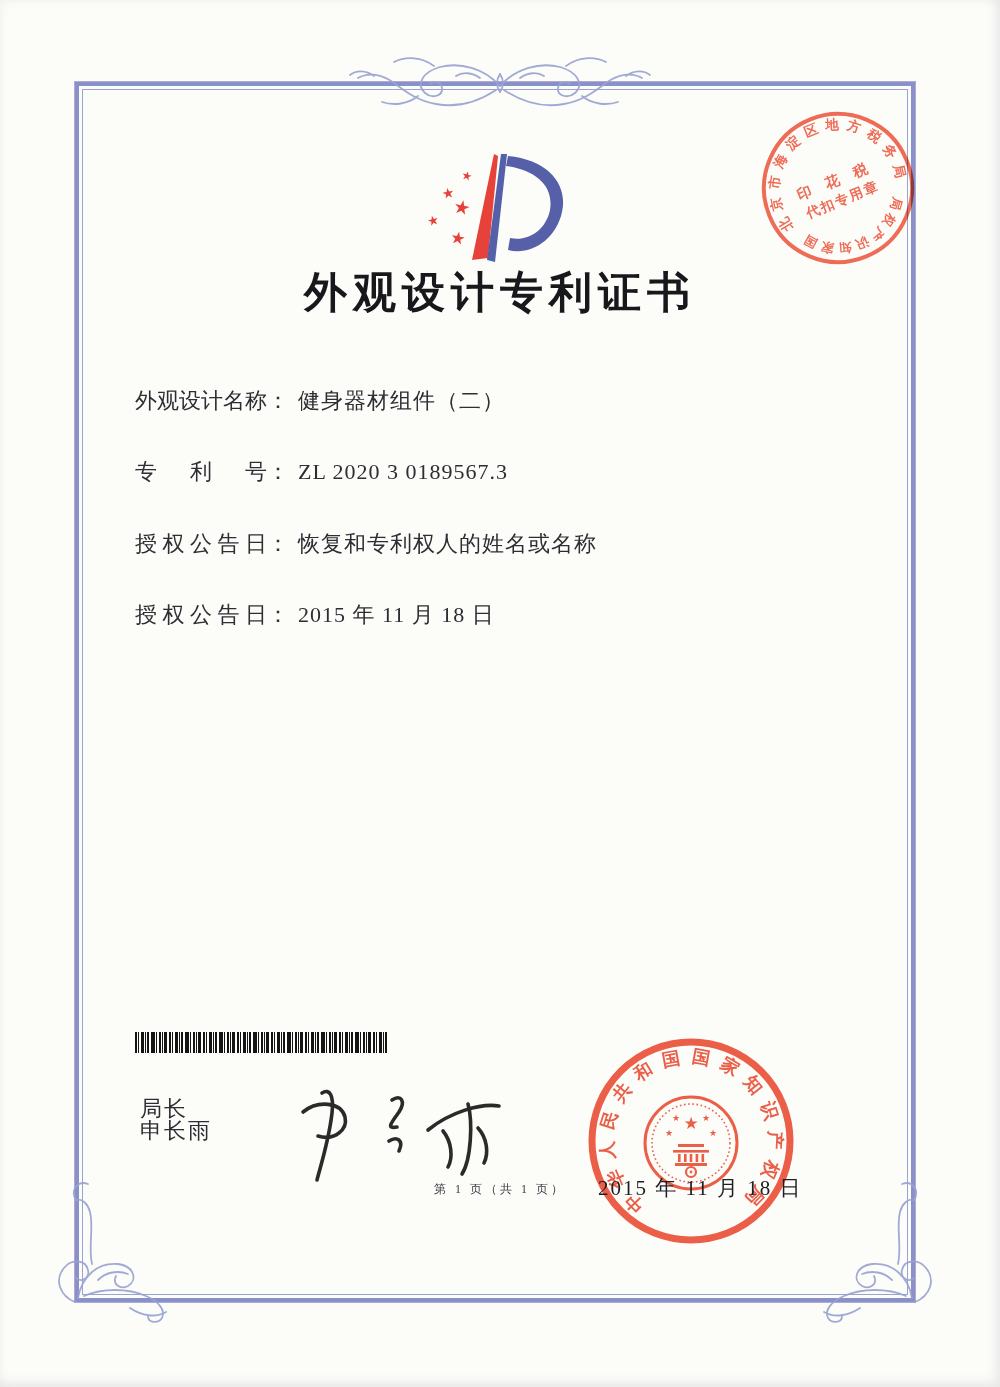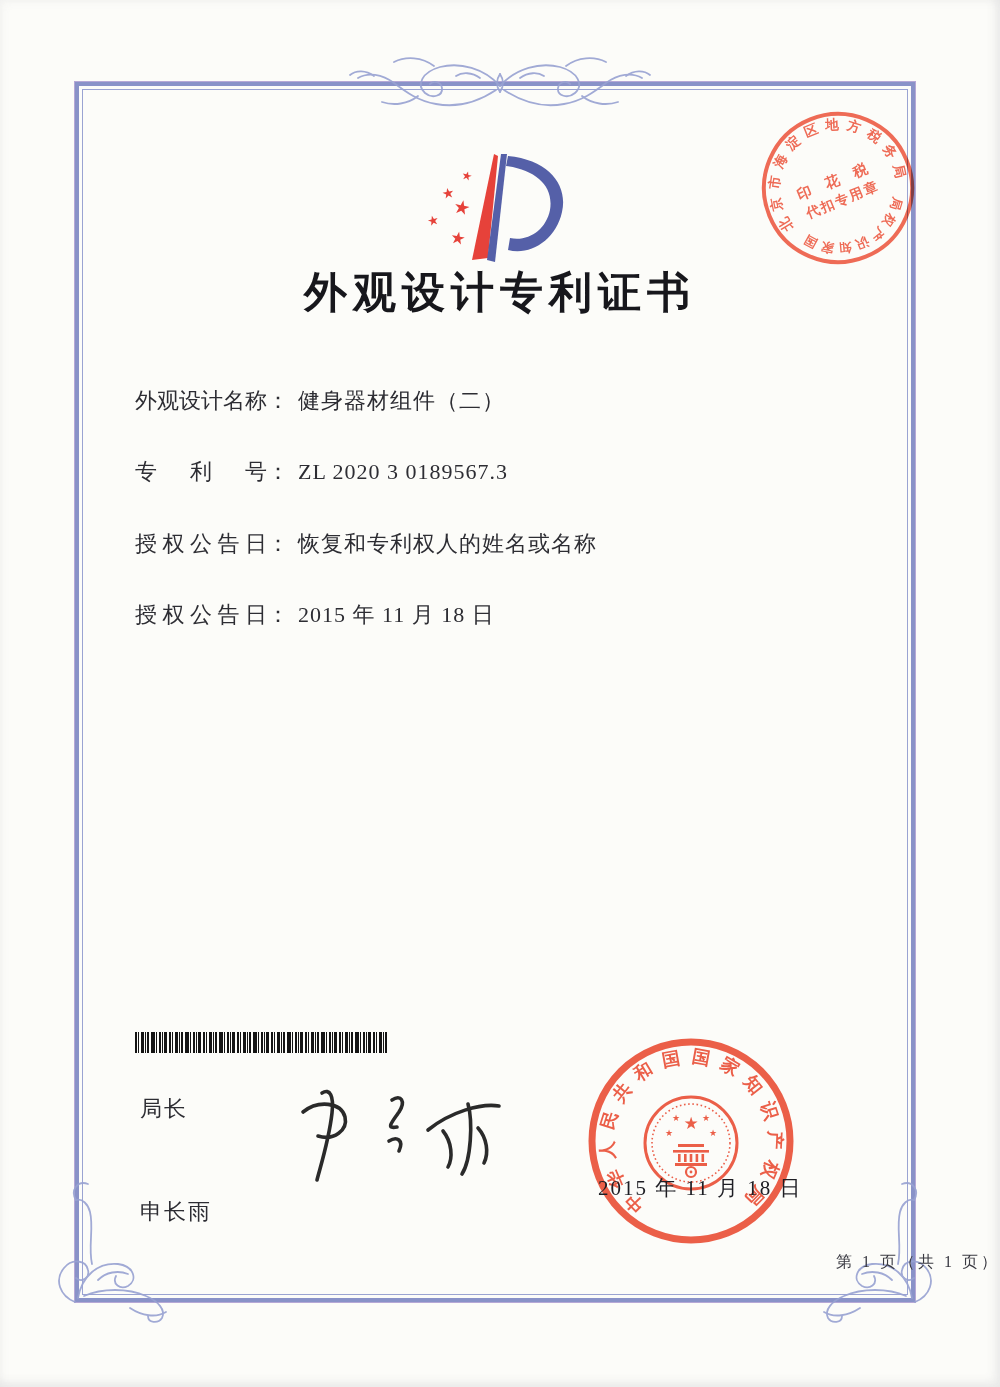--- a/index.html
+++ b/index.html
@@ -23,25 +23,25 @@
   .f-label{display:inline-block;width:132px;text-align:justify;text-align-last:justify;vertical-align:bottom;}
   .f-colon{display:inline-block;margin-right:9px;}
   .f-value{letter-spacing:1px;}
   
   .body-text{position:absolute;left:133px;top:780px;width:752px;font-size:21px;line-height:37px;text-align:justify;color:#2b2b31;}
   .body-p{margin:0;text-indent:2em;}
   
   .barcode{position:absolute;left:135px;top:1032px;width:258px;height:21px;display:flex;align-items:stretch;}
   .barcode i{display:block;height:100%;background:#141414;}
   .officer-title{position:absolute;left:140px;top:1094px;font-size:22px;letter-spacing:2px;}
-  .officer-name{position:absolute;left:140px;top:1197px;font-size:22px;letter-spacing:2px;}
+  .officer-name{position:absolute;left:140px;top:1116px;font-size:22px;letter-spacing:2px;}
   .signature{position:absolute;left:280px;top:1078px;z-index:3;}
   .seal{position:absolute;left:585px;top:1035px;z-index:4;mix-blend-mode:multiply;}
   .seal-date{position:absolute;left:598px;top:1174px;z-index:5;font-size:21px;letter-spacing:2px;color:#1e1e24;white-space:nowrap;}
-  .page-footer{position:absolute;left:0;right:0;top:1252px;text-align:right;font-size:16px;letter-spacing:3px;color:#3a3a42;}
+  .page-footer{position:absolute;left:0;right:0;top:1181px;text-align:center;font-size:12px;letter-spacing:3px;color:#3a3a42;}
   .tax-stamp{position:absolute;left:758px;top:108px;z-index:4;mix-blend-mode:multiply;}
   svg text{font-family:"Liberation Serif","DejaVu Serif",serif;}
   .star-glyph{font-family:"DejaVu Sans",sans-serif;}
 </style>
 </head>
 <body>
 
 <div class="page">
 
   <div class="frame">

